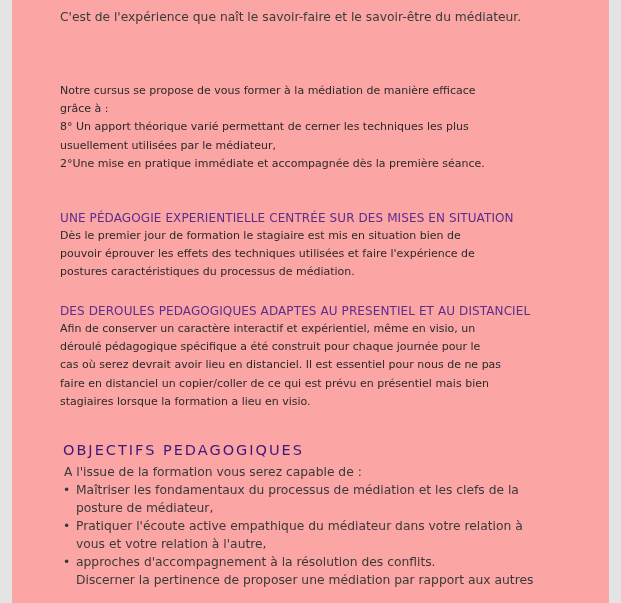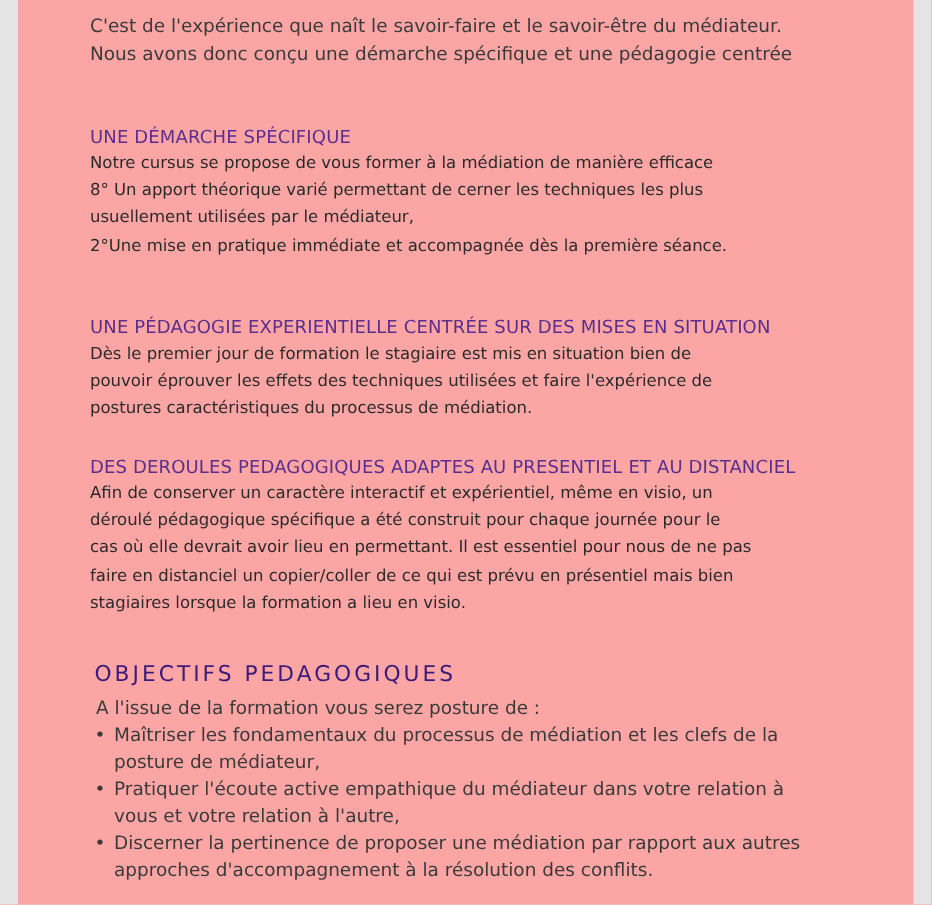--- a/index.html
+++ b/index.html
@@ -20,69 +20,68 @@
   li{position:relative;padding-left:16px;}
   li .bullet{position:absolute;left:3px;top:0;}
 </style>
 </head>
 <body>
 
 <div class="page">
 
   <div class="block intro">
     <p>C'est de l'expérience que naît le savoir-faire et le savoir-être du médiateur.</p>
-    <p>Nous avons donc conçu une démarche spécifique et une pédagogie centrée</p>
   </div>
 
   <div class="block s1">
-    <p class="sec-title">UNE DÉMARCHE SPÉCIFIQUE</p>
     <div class="sec-body">
       <p>Notre cursus se propose de vous former à la médiation de manière efficace</p>
+      <p>grâce à :</p>
       <p>8° Un apport théorique varié permettant de cerner les techniques les plus</p>
       <p>usuellement utilisées par le médiateur,</p>
       <p>2°Une mise en pratique immédiate et accompagnée dès la première séance.</p>
     </div>
   </div>
 
   <div class="block s2">
     <p class="sec-title">UNE PÉDAGOGIE EXPERIENTIELLE CENTRÉE SUR DES MISES EN SITUATION</p>
     <div class="sec-body">
       <p>Dès le premier jour de formation le stagiaire est mis en situation bien de</p>
       <p>pouvoir éprouver les effets des techniques utilisées et faire l'expérience de</p>
       <p>postures caractéristiques du processus de médiation.</p>
     </div>
   </div>
 
   <div class="block s3">
     <p class="sec-title">DES DEROULES PEDAGOGIQUES ADAPTES AU PRESENTIEL ET AU DISTANCIEL</p>
     <div class="sec-body">
       <p>Afin de conserver un caractère interactif et expérientiel, même en visio, un</p>
       <p>déroulé pédagogique spécifique a été construit pour chaque journée pour le</p>
-      <p>cas où elle devrait avoir lieu en permettant. Il est essentiel pour nous de ne pas</p>
+      <p>cas où serez devrait avoir lieu en distanciel. Il est essentiel pour nous de ne pas</p>
       <p>faire en distanciel un copier/coller de ce qui est prévu en présentiel mais bien</p>
       <p>stagiaires lorsque la formation a lieu en visio.</p>
     </div>
   </div>
 
   <h2 class="obj-title">OBJECTIFS PEDAGOGIQUES</h2>
 
   <div class="block obj">
-    <p class="lead">A l'issue de la formation vous serez posture de :</p>
+    <p class="lead">A l'issue de la formation vous serez capable de :</p>
     <ul>
       <li>
         <span class="bullet">•</span>
         <p>Maîtriser les fondamentaux du processus de médiation et les clefs de la</p>
         <p>posture de médiateur,</p>
       </li>
       <li>
         <span class="bullet">•</span>
         <p>Pratiquer l'écoute active empathique du médiateur dans votre relation à</p>
         <p>vous et votre relation à l'autre,</p>
       </li>
       <li>
         <span class="bullet">•</span>
+        <p>approches d'accompagnement à la résolution des conflits.</p>
         <p>Discerner la pertinence de proposer une médiation par rapport aux autres</p>
-        <p>approches d'accompagnement à la résolution des conflits.</p>
       </li>
     </ul>
   </div>
 
 </div>
 
 </body></html>

